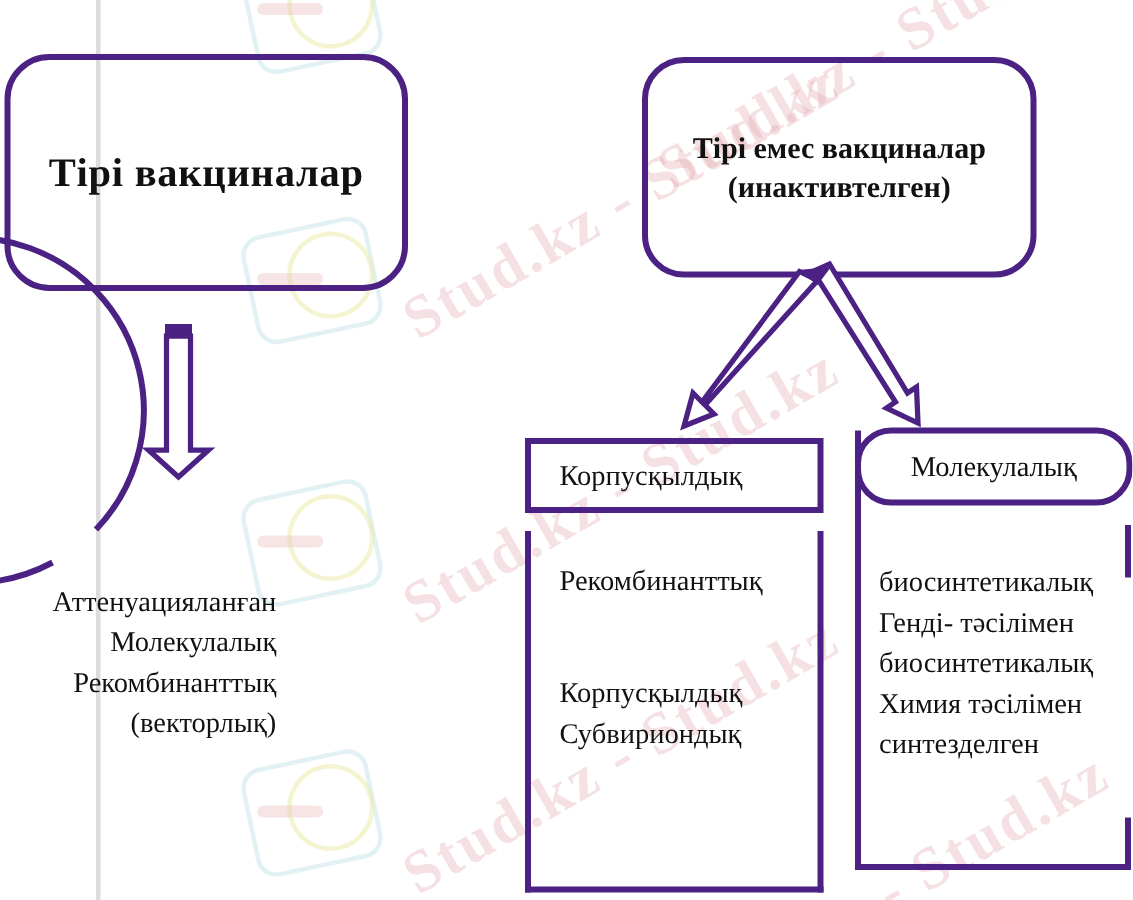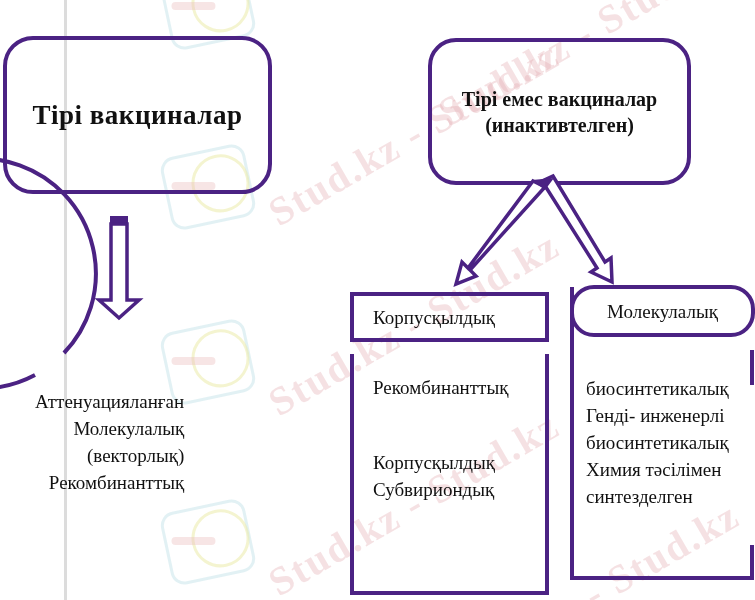--- a/index.html
+++ b/index.html
@@ -100,40 +100,40 @@
     <line x1="572" y1="287" x2="572" y2="578" stroke="#4b2283" stroke-width="4"></line>
     <line x1="570" y1="578" x2="752" y2="578" stroke="#4b2283" stroke-width="4"></line>
     <line x1="752" y1="545" x2="752" y2="580" stroke="#4b2283" stroke-width="4"></line>
     <line x1="752" y1="350" x2="752" y2="385" stroke="#4b2283" stroke-width="4"></line>
   </g>
 </svg>
 
 <div class="abs" style="left:35px; top:388px;text-align:right;">
   <div class="item">Аттенуацияланған</div>
   <div class="item">Молекулалық</div>
+  <div class="item">Рекомбинанттық</div>
   <div class="item">(векторлық)</div>
-  <div class="item">Рекомбинанттық</div>
 </div>
 
 <div class="sqbox" style="left:350px; top:292px; width:199px; height:303px;">
   <div class="sq-head" style="height:50px; padding-left:19px;">
     <span class="item">Корпусқылдық</span>
   </div>
   <div class="sq-body" style="top:62px; height:241px; border:4px solid #4b2283; border-top:none; padding:20px 0 0 19px;">
     <div class="item">Рекомбинанттық</div>
     <div class="item" style="height:48px;"></div>
     <div class="item">Корпусқылдық</div>
     <div class="item">Субвириондық</div>
   </div>
 </div>
 
 <div class="sqbox" style="left:570px; top:285px; width:185px; height:295px;">
   <div class="sq-head" style="height:52px; justify-content:center;border-radius:24px;">
     <span class="item">Молекулалық</span>
   </div>
   <div class="sq-body" style="top:90px; padding-left:16px;">
     <div class="item">биосинтетикалық</div>
-    <div class="item">Генді- инженерлі</div>
+    <div class="item">Генді- тәсілімен</div>
     <div class="item">биосинтетикалық</div>
     <div class="item">Химия  тәсілімен</div>
     <div class="item">синтезделген</div>
   </div>
 </div>
 
 </body></html>

